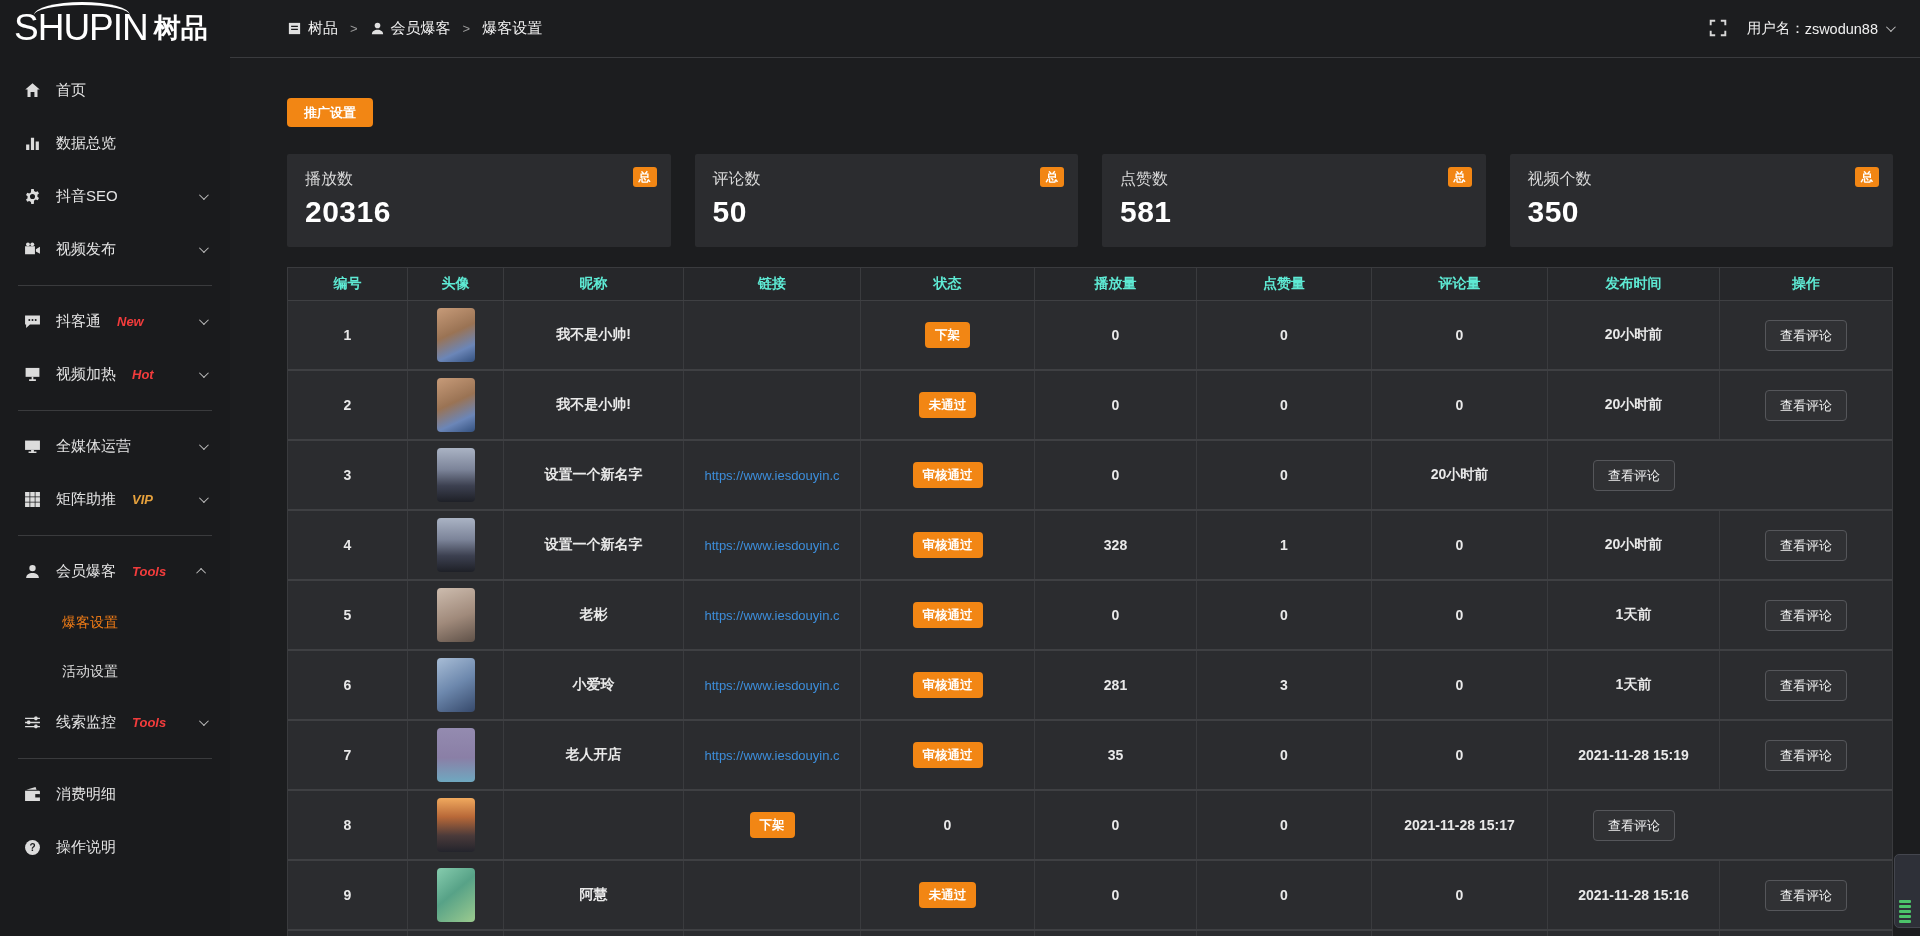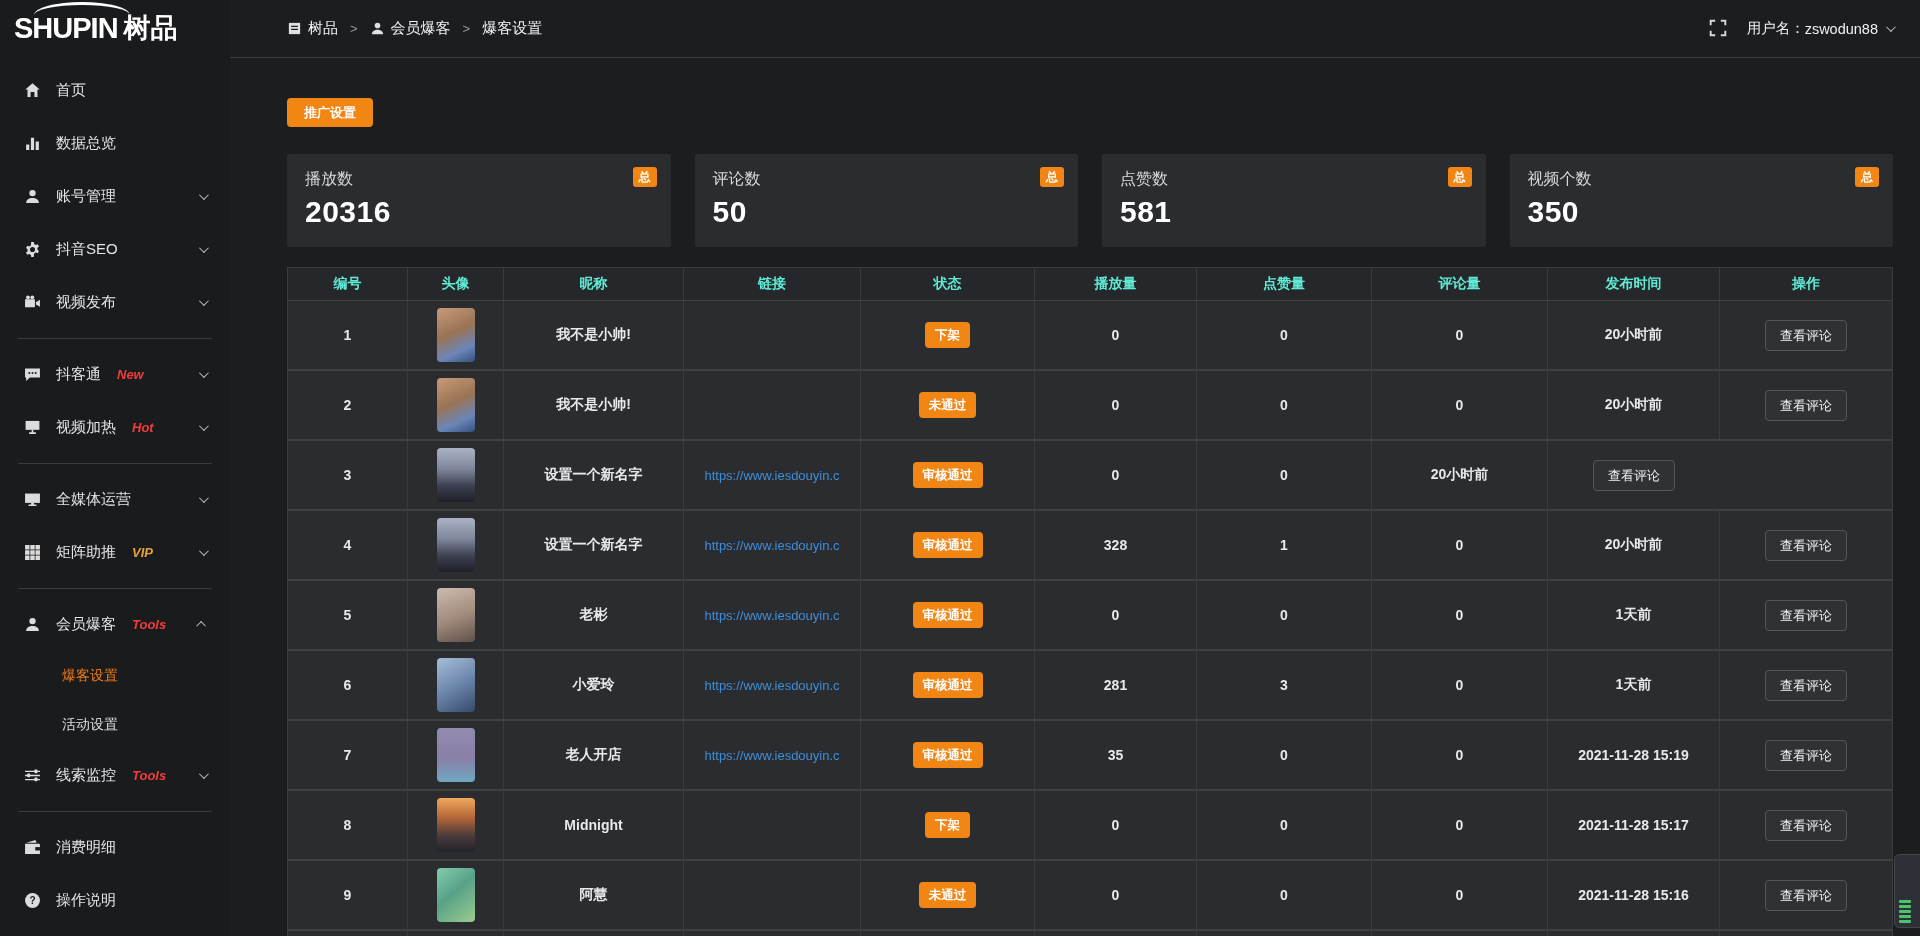--- a/index.html
+++ b/index.html
@@ -4,21 +4,21 @@
 <style>
   *{box-sizing:border-box;margin:0;padding:0}
   html,body{width:1920px;height:936px;overflow:hidden;background:#1c1d1f;
     font-family:"Liberation Sans","DejaVu Sans",sans-serif;color:#e8e8e8}
   .app{display:flex;width:1920px;height:936px;position:relative}
 
   
   .sidebar{width:230px;height:936px;background:#1a1b1d;flex:none;overflow:hidden}
   .logo{height:56px;display:flex;align-items:center;padding-left:14px;position:relative;cursor:pointer}
   .logo-arc{position:absolute;top:2px;left:34px;width:96px;height:26px;border-top:3px solid #fff;border-radius:50%}
-  .logo-latin{font-size:29px;font-weight:700;letter-spacing:-1px;color:#fff}
+  .logo-latin{font-size:37px;font-weight:400;letter-spacing:-1px;color:#fff}
   .logo-cjk{font-size:27px;font-weight:800;color:#fff;margin-left:6px}
   .nav{padding-top:8px}
   .nav-item{height:53px;display:flex;align-items:center;padding-left:24px;cursor:pointer;font-size:15px;color:#e4e4e4}
   .nav-item.sub{height:49px;padding-left:62px;font-size:14px;color:#dcdcdc}
   .nav-item.active{color:#f07c16}
   .nav-icon{width:17px;height:17px;margin-right:15px;display:inline-flex;flex:none}
   .nav-icon svg{width:100%;height:100%;fill:#dcdcdc}
   .nav-tag{font-size:13px;font-weight:700;font-style:italic;margin-left:16px}
   .tag-red{color:#f23c3c}.tag-gold{color:#e7a23d}
   .chev{width:7px;height:7px;border-right:1.6px solid #bdbdbd;border-bottom:1.6px solid #bdbdbd;
@@ -106,30 +106,20 @@
           <span class="nav-icon">
             <svg viewBox="0 0 16 16">
               <path d="M2 9h3v5H2zM6.5 2.5h3V14h-3zM11 6h3v8h-3z"></path>
             </svg>
           </span>
           <span class="nav-label">数据总览</span>
         </div>
         <div class="nav-item">
           <span class="nav-icon">
             <svg viewBox="0 0 16 16">
-              <circle cx="8" cy="4.8" r="3"></circle>
-              <path d="M2 14.2c0-3.2 2.7-4.8 6-4.8s6 1.6 6 4.8z"></path>
-            </svg>
-          </span>
-          <span class="nav-label">账号管理</span>
-          <span class="chev down"></span>
-        </div>
-        <div class="nav-item">
-          <span class="nav-icon">
-            <svg viewBox="0 0 16 16">
               <path fill-rule="evenodd" d="M6.8 1h2.4l.3 1.9c.6.2 1.1.5 1.6.9l1.8-.7 1.2 2-1.5 1.2a5 5 0 0 1 0 2l1.5 1.2-1.2 2-1.8-.7c-.5.4-1 .7-1.6.9L9.2 15H6.8l-.3-1.9a5.4 5.4 0 0 1-1.6-.9l-1.8.7-1.2-2 1.5-1.2a5 5 0 0 1 0-2L1.9 6.5l1.2-2 1.8.7c.5-.4 1-.7 1.6-.9zM8 5.6a2.4 2.4 0 1 0 0 4.8 2.4 2.4 0 0 0 0-4.8z"></path>
             </svg>
           </span>
           <span class="nav-label">抖音SEO</span>
           <span class="chev down"></span>
         </div>
         <div class="nav-item">
           <span class="nav-icon">
             <svg viewBox="0 0 16 16">
               <circle cx="3.7" cy="3.1" r="1.8"></circle>
@@ -462,21 +452,20 @@
      <div class="tcell num-cell">2021-11-28 15:19</div>
      <div class="tcell">
        <button class="action-btn">查看评论</button>
      </div>
             </div>
             <div class="trow">
               <div class="tcell num-cell">8</div>
      <div class="tcell">
        <span class="avatar" style="background:linear-gradient(180deg,#f0a95e 0%,#b86838 35%,#4a3a3a 70%,#23242c 100%)"></span>
      </div>
-     <div class="tcell nick">Midnight</div>
      <div class="tcell">
        
      </div>
      <div class="tcell">
        <span class="status-badge">下架</span>
      </div>
      <div class="tcell num-cell">0</div>
      <div class="tcell num-cell">0</div>
      <div class="tcell num-cell">0</div>
      <div class="tcell num-cell">2021-11-28 15:17</div>

